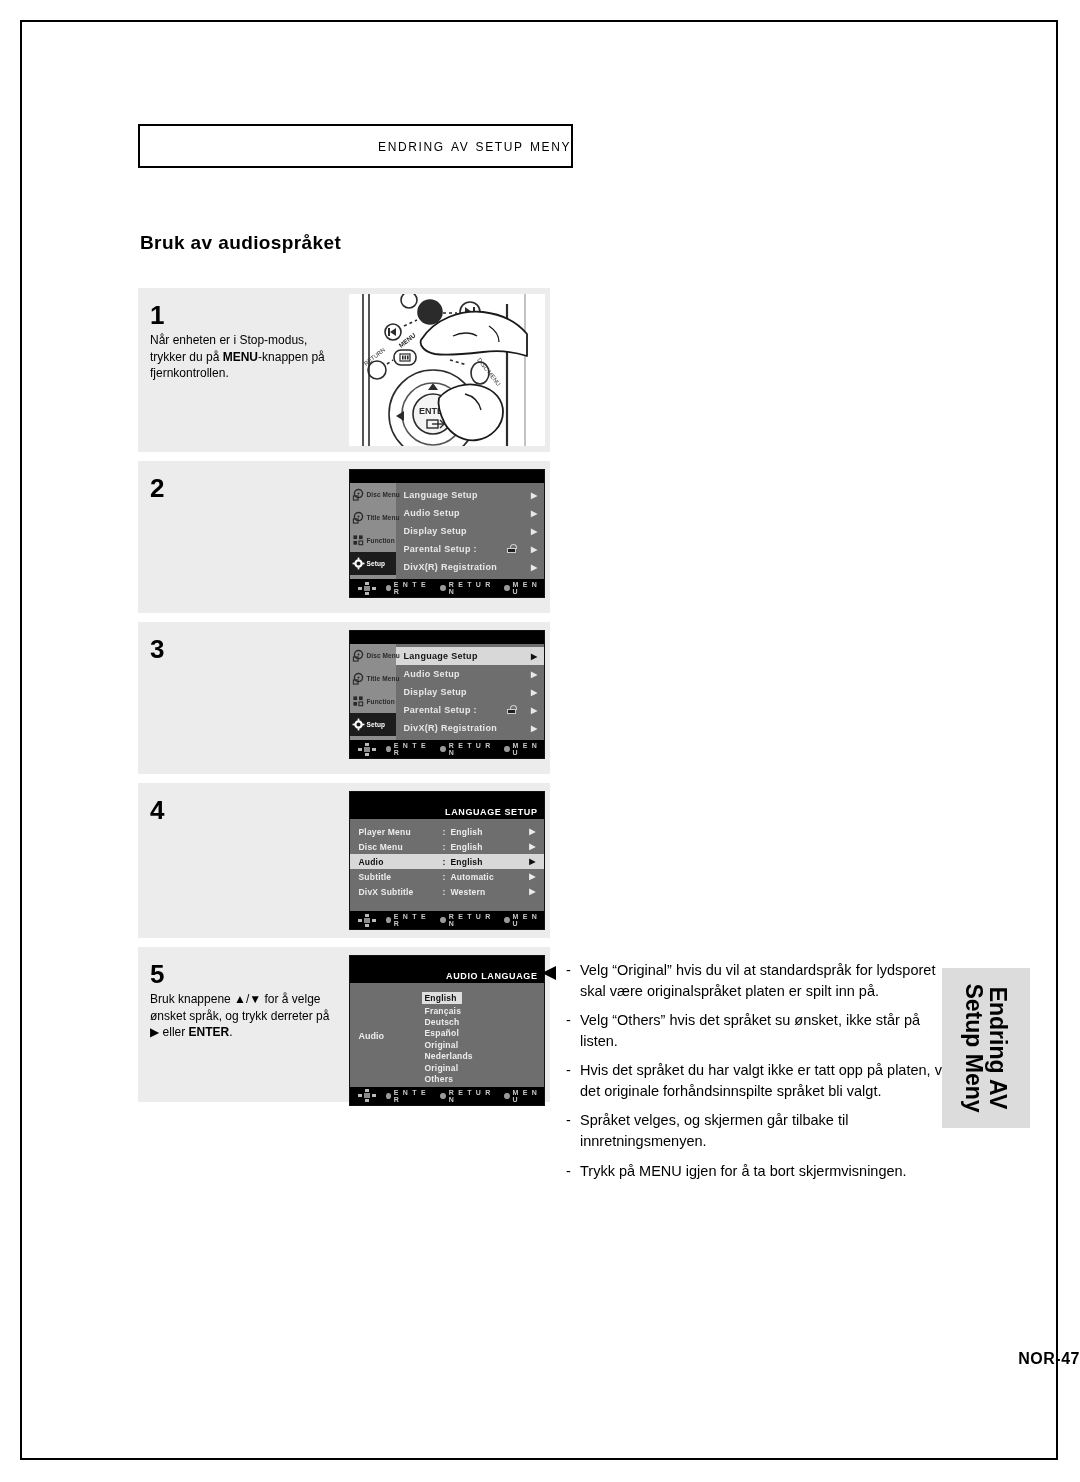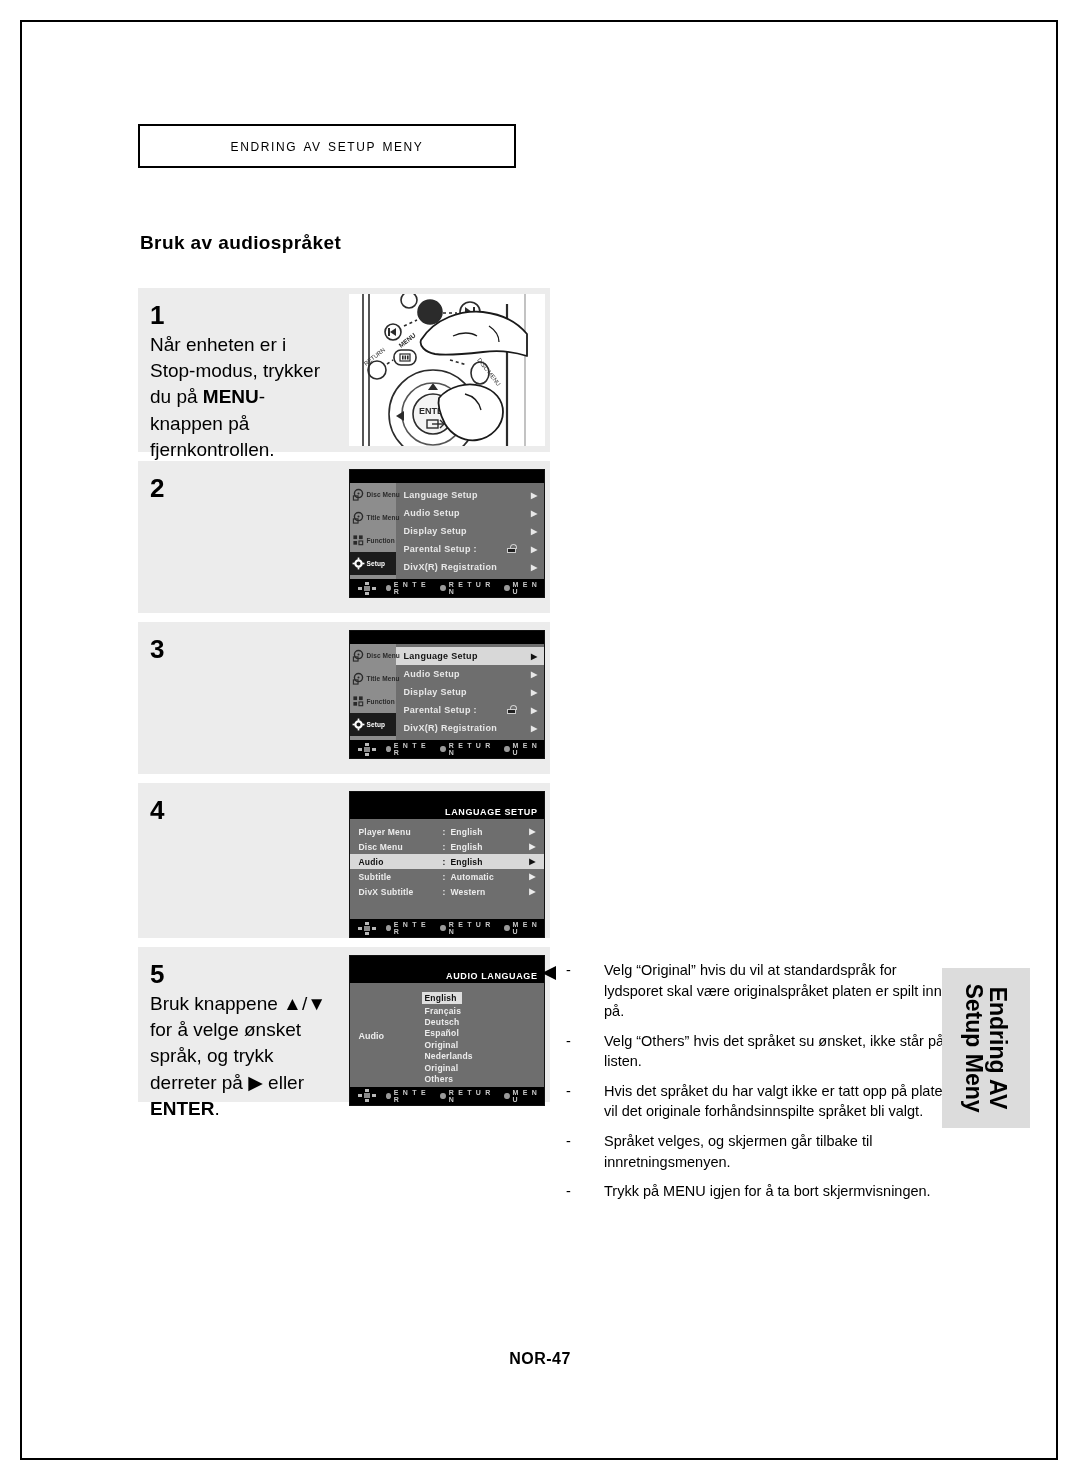--- a/index.html
+++ b/index.html
@@ -22,26 +22,26 @@
     left: 20px; top: 20px;
     width: 1038px; height: 1440px;
     border: 2px solid #000;
     box-sizing: border-box;
   }
 
   
   .chapter-header {
     position: absolute;
     left: 138px; top: 124px;
-    width: 378px; height: 44px;
+    width: 435px; height: 44px;
     border: 2px solid #000;
     box-sizing: border-box;
     display: flex;
     align-items: center;
-    justify-content: center;
+    justify-content: flex-end;
   }
   .chapter-title {
     font-size: 17px;
     font-weight: 500;
     letter-spacing: 1.6px;
     font-variant: small-caps;
     text-transform: lowercase;
   }
   .chapter-title::first-letter { font-size: 17px; }
 
@@ -71,21 +71,21 @@
     padding: 14px 10px 10px 12px;
     box-sizing: border-box;
   }
   .step-num {
     font-size: 26px;
     font-weight: bold;
     line-height: 1.0;
     margin-bottom: 4px;
   }
   .step-body {
-    font-size: 19px;
+    font-size: 12px;
     line-height: 1.38;
   }
   .step-body b { font-weight: bold; }
   .step-visual {
     flex: 1;
     position: relative;
     display: flex;
     align-items: flex-start;
     justify-content: center;
     padding-top: 8px;
@@ -209,21 +209,21 @@
     width: 7px; height: 5px;
     border: 1px solid #cfcfcf;
     border-bottom: none;
     border-radius: 4px 4px 0 0;
     box-sizing: border-box;
   }
 
   
   .osd-panel {
     background: #6e6e6e;
-    padding: 5px 0 20px 0;
+    padding: 5px 0 12px 0;
   }
   .lang-row {
     height: 15px;
     display: flex;
     align-items: center;
     padding: 0 8px 0 9px;
     box-sizing: border-box;
     color: #ececec;
     font-size: 8.5px;
     font-weight: bold;
@@ -329,21 +329,21 @@
     border-right: 14px solid #000;
   }
   .note {
     display: flex;
     margin-bottom: 9px;
   }
   .note .dash {
     width: 14px;
     flex-shrink: 0;
   }
-  .note .ntext { flex: 1; margin-left: 24px; }
+  .note .ntext { flex: 1; }
 
   
   .side-tab {
     position: absolute;
     left: 942px; top: 968px;
     width: 88px; height: 160px;
     background: #dcdcdc;
   }
   .side-tab-inner {
     position: absolute;
@@ -354,21 +354,21 @@
     font-weight: bold;
     line-height: 1.05;
     text-align: center;
   }
 
   
   .footer {
     position: absolute;
     left: 0; top: 1350px;
     width: 1080px;
-    text-align: center;
+    text-align: right;
     font-size: 16px;
     font-weight: bold;
     letter-spacing: 0.5px;
   }
 </style>
 </head>
 <body>
 
 <div class="page-border"></div>
 

